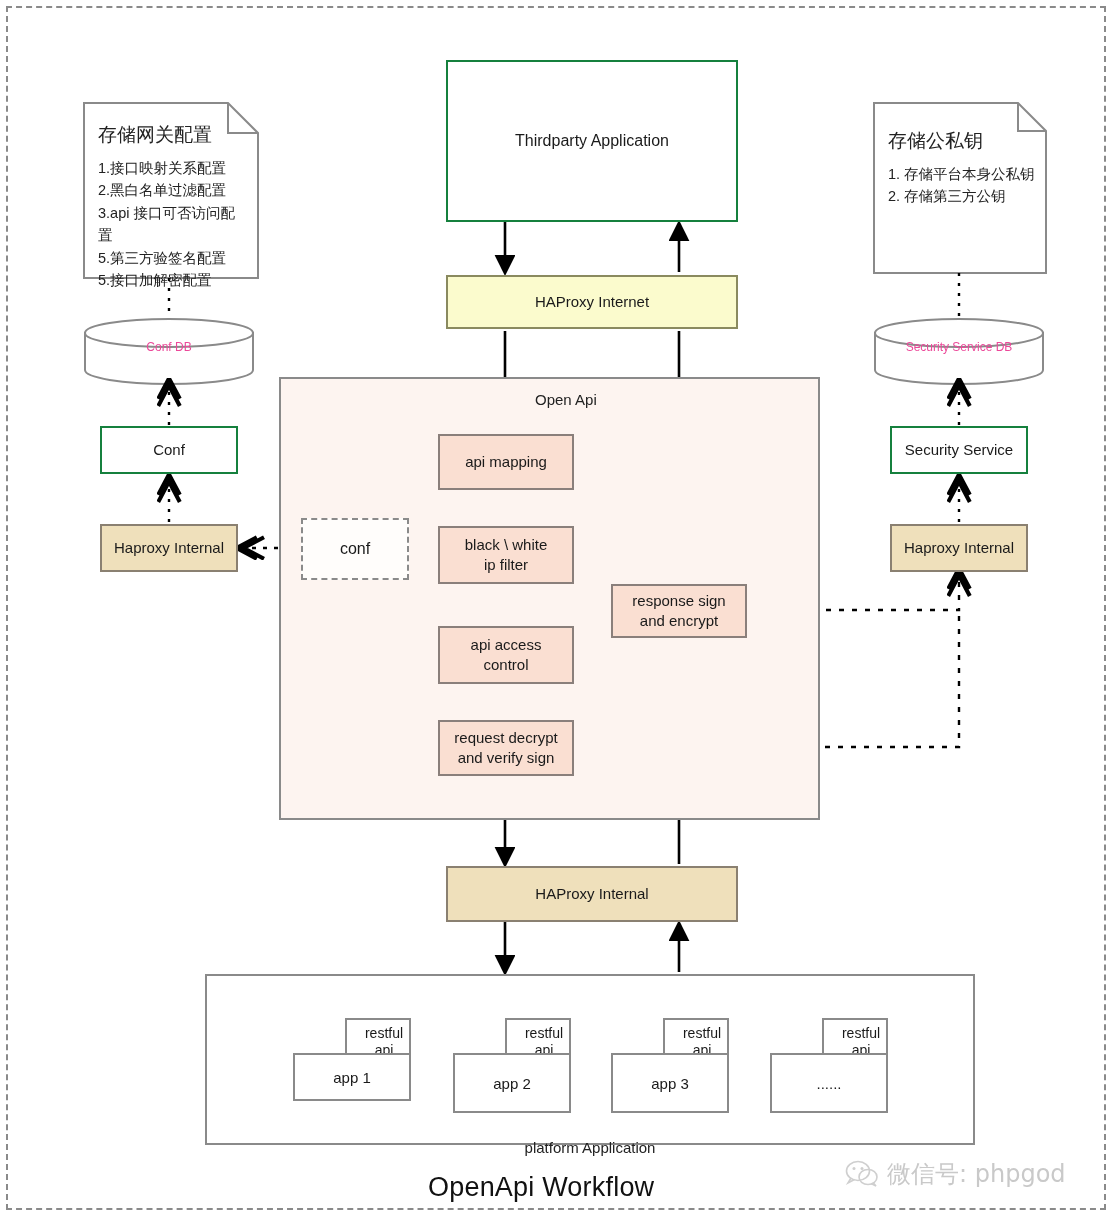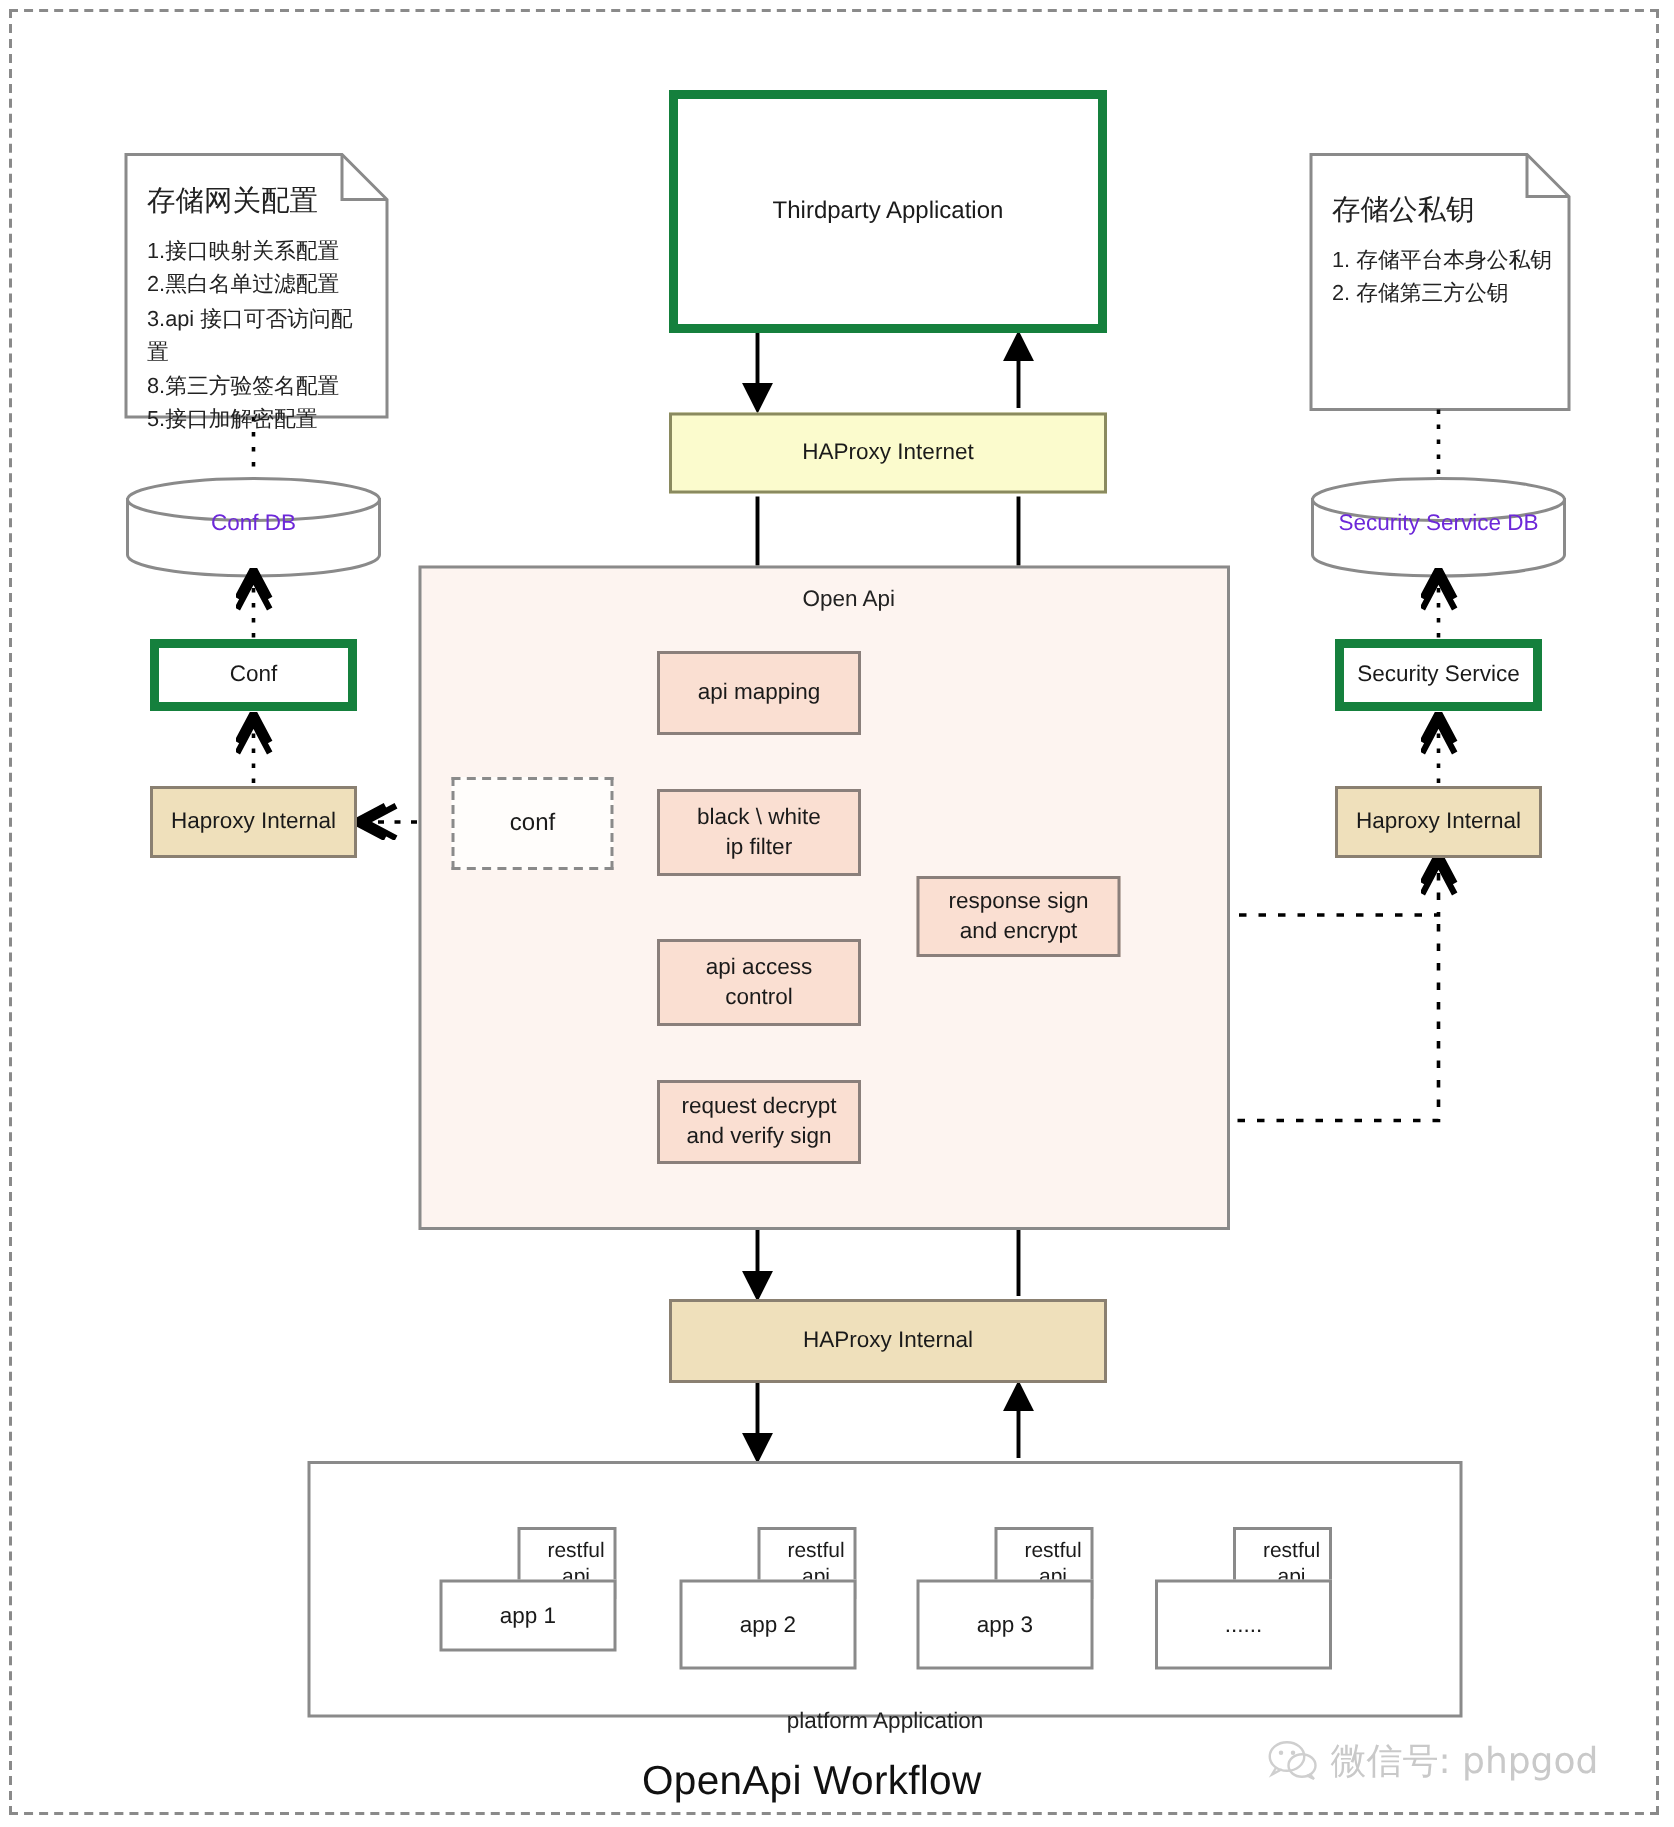--- a/index.html
+++ b/index.html
@@ -2,34 +2,34 @@
 <html><head>
 <meta charset="utf-8">
 <style>
   html,body{margin:0;padding:0;background:#ffffff;}
   body{font-family:"Liberation Sans","DejaVu Sans",sans-serif;color:#1a1a1a;}
   #canvas{position:relative;width:1116px;height:1218px;background:#fff;overflow:hidden;}
   .outer-dash{position:absolute;left:6px;top:6px;width:1100px;height:1204px;
      border:2px dashed #8a8a8a;box-sizing:border-box;}
   .box{position:absolute;box-sizing:border-box;display:flex;align-items:center;
        justify-content:center;text-align:center;line-height:1.35;}
-  .plain{background:#ffffff;border:6px solid #15803d;}
+  .plain{background:#ffffff;border:2px solid #15803d;}
   .pink{background:#fadfd2;border:2px solid #8a7f7b;}
   .tan{background:#efe0bb;border:2px solid #8a8071;}
   .yellow{background:#fbfbcd;border:2px solid #8a8a5f;}
   .openapi{position:absolute;background:#fdf4f0;border:2px solid #8a8a8a;box-sizing:border-box;}
   .openapi-label{position:absolute;font-size:15px;color:#222;}
   .confdash{position:absolute;background:#fffdfb;border:2px dashed #8a8a8a;
      box-sizing:border-box;display:flex;align-items:center;justify-content:center;font-size:16px;}
   svg.layer{position:absolute;left:0;top:0;width:1116px;height:1218px;overflow:visible;}
   .note{position:absolute;box-sizing:border-box;}
   .note-txt{position:absolute;left:14px;top:10px;right:10px;font-size:14.5px;line-height:1.05;color:#222;}
   .note-title{font-size:19px;margin-bottom:12px;display:block;}
   .note-line{display:block;font-size:14.5px;line-height:1.55;}
-  .cyl-label{position:absolute;width:100%;text-align:center;font-size:15px;color:#6d28d9;}
+  .cyl-label{position:absolute;width:100%;text-align:center;font-size:12px;color:#ec4899;}
   .title{position:absolute;font-size:27px;color:#111;letter-spacing:.2px;}
   .wm{position:absolute;display:flex;align-items:center;gap:8px;color:#c9c9c9;font-size:24px;
       font-family:"DejaVu Sans",sans-serif;}
   .platform{position:absolute;border:2px solid #8a8a8a;background:#fff;box-sizing:border-box;}
   .platform-label{position:absolute;width:100%;text-align:center;font-size:15px;color:#222;}
   .appcell{position:absolute;}
   .apibox{position:absolute;background:#fff;border:2px solid #8a8a8a;box-sizing:border-box;
      display:flex;align-items:center;justify-content:center;text-align:center;font-size:14px;line-height:1.25;padding-left:12px;}
   .appbox{position:absolute;background:#fff;border:2px solid #8a8a8a;box-sizing:border-box;
      display:flex;align-items:center;justify-content:center;font-size:15px;}
@@ -108,21 +108,21 @@
 
   <div class="openapi" style="left:279px;top:377px;width:541px;height:443px;"></div>
   <div class="openapi-label" style="left:535px;top:391px;">Open Api</div>
 
   <div class="note" style="left:84px;top:103px;width:174px;height:175px;">
     <div class="note-txt" style="top:22px;">
       <span class="note-title">存储网关配置</span>
       <span class="note-line">1.接口映射关系配置</span>
       <span class="note-line">2.黑白名单过滤配置</span>
       <span class="note-line">3.api 接口可否访问配置</span>
-      <span class="note-line">8.第三方验签名配置</span>
+      <span class="note-line">5.第三方验签名配置</span>
       <span class="note-line">5.接口加解密配置</span>
     </div>
   </div>
 
   <div class="note" style="left:874px;top:103px;width:172px;height:170px;">
     <div class="note-txt" style="top:28px;">
       <span class="note-title">存储公私钥</span>
       <span class="note-line">1. 存储平台本身公私钥</span>
       <span class="note-line">2. 存储第三方公钥</span>
     </div>

